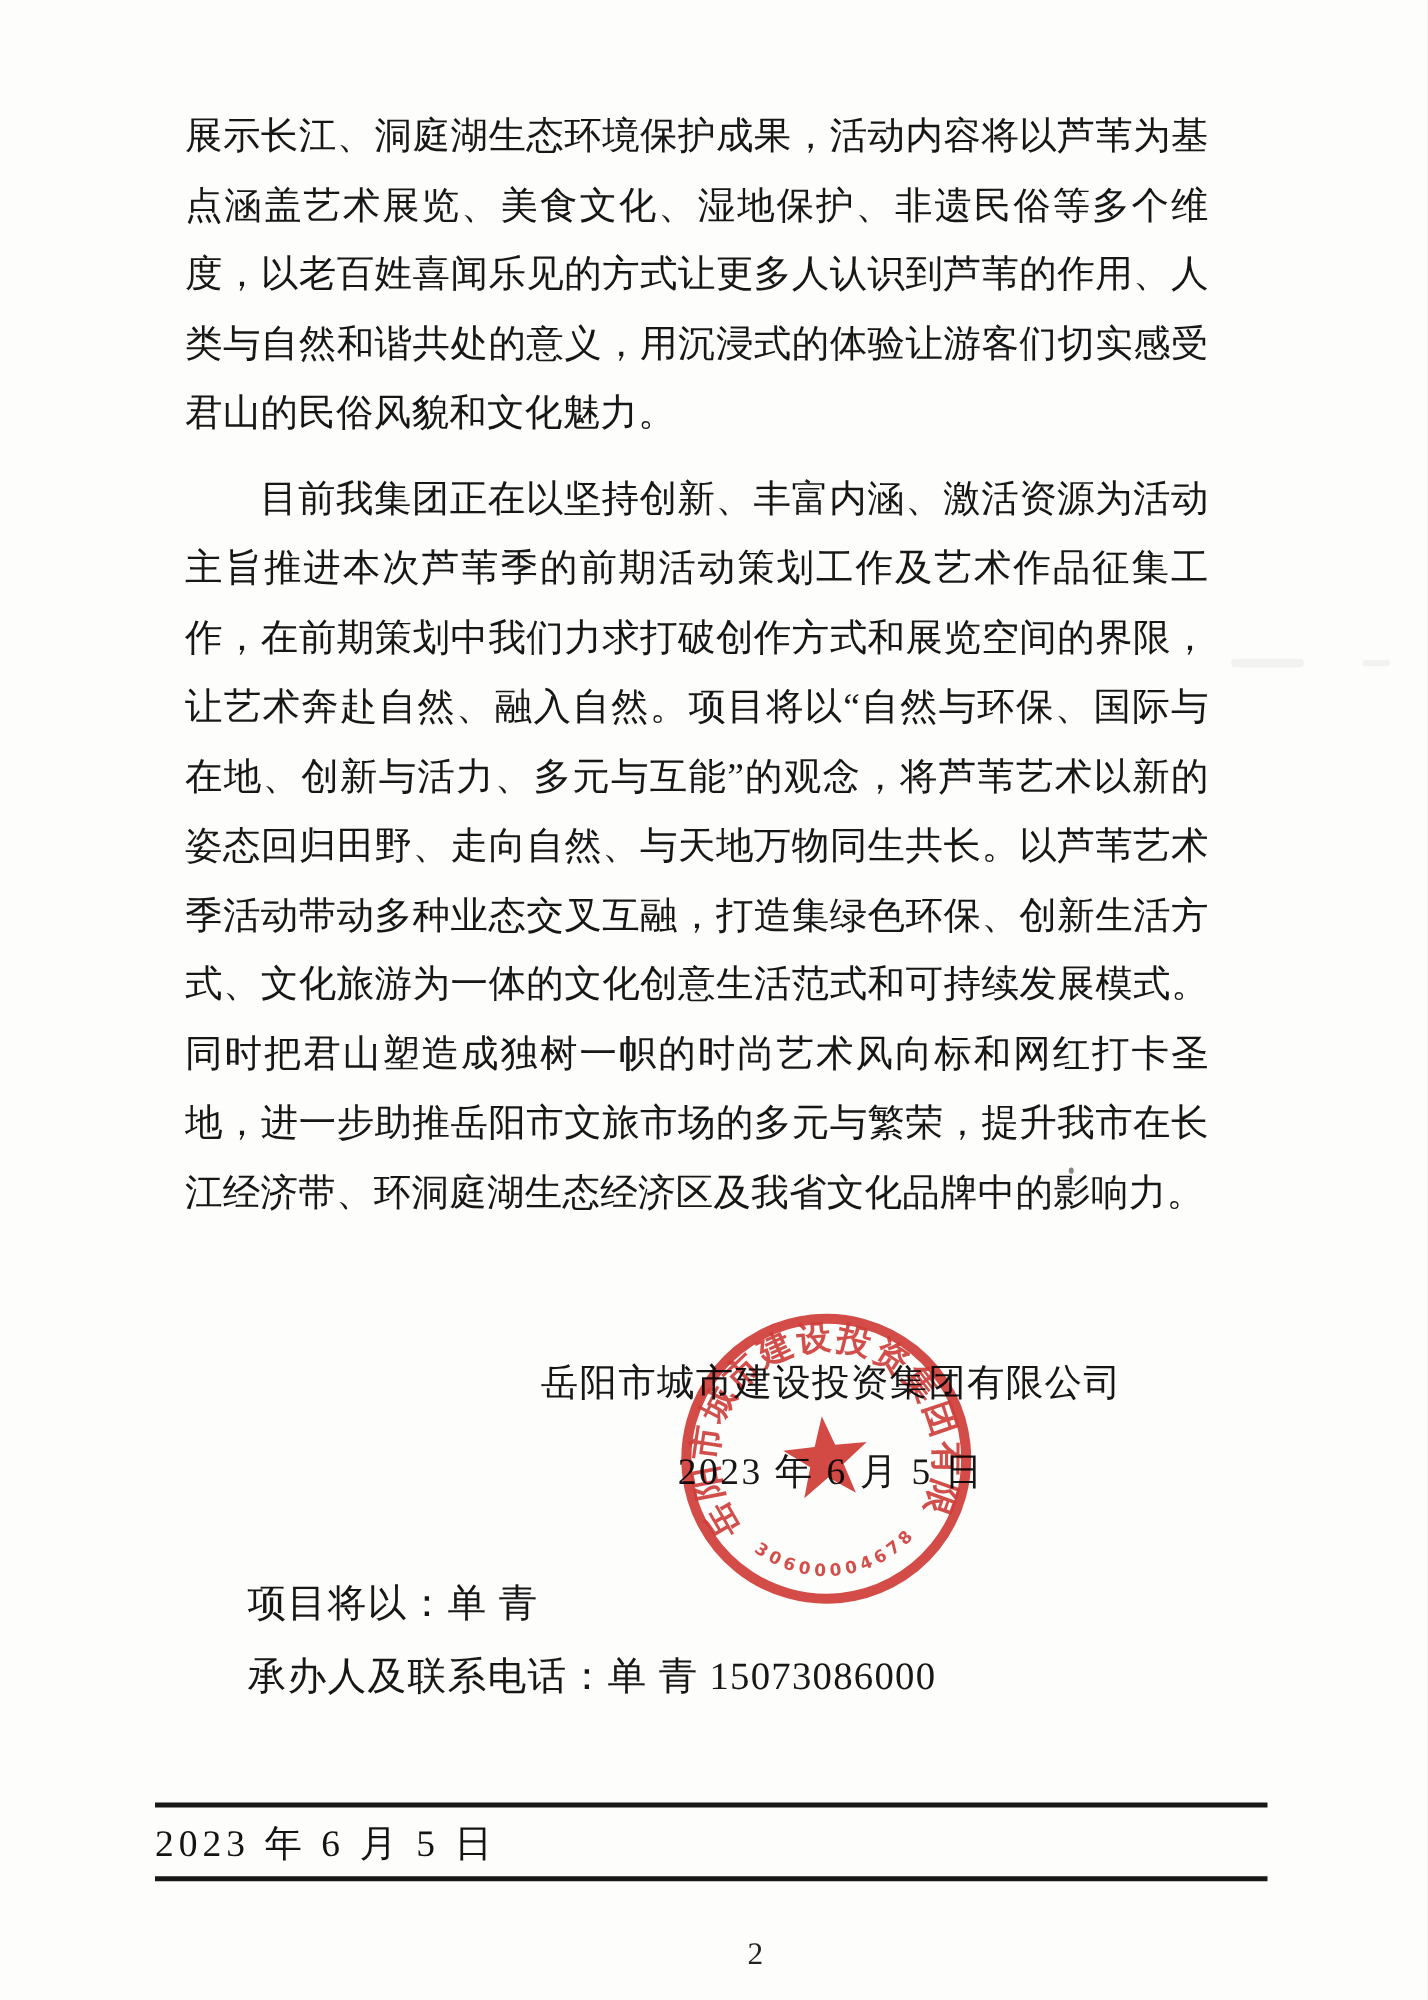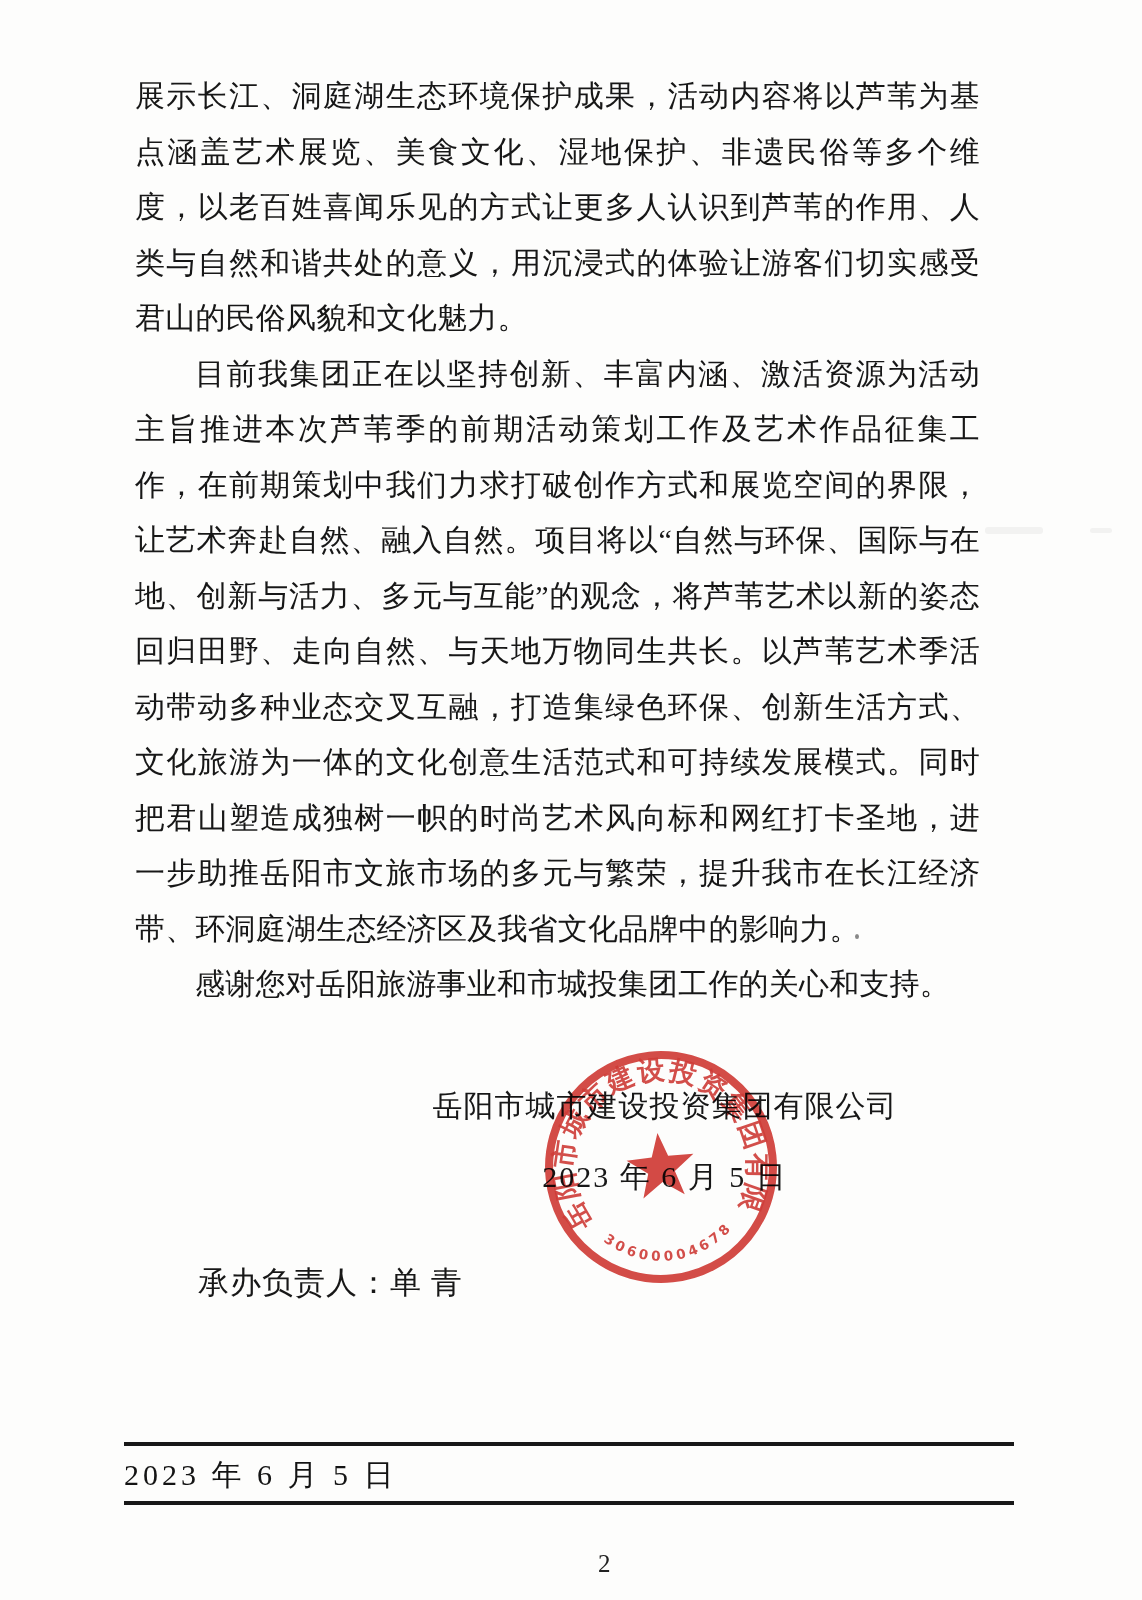--- a/index.html
+++ b/index.html
@@ -14,21 +14,21 @@
     color: #171717;
   }
   
   .body-text {
     position: absolute;
     top: 68px;
     left: 135px;
     width: 845px;
   }
   .body-text p {
-    margin: 0;
+    margin: 13px;
     font-size: 30px;
     line-height: 55.5px;
     text-align: justify;
     text-justify: inter-character;
     letter-spacing: 0.2px;
   }
   .body-text p.indent { text-indent: 2em; }
 
   
   .sig-block {
@@ -114,21 +114,20 @@
   }
 </style>
 </head>
 <body>
 
 <div class="page">
 
   <div class="body-text">
     <p>展示长江、洞庭湖生态环境保护成果，活动内容将以芦苇为基点涵盖艺术展览、美食文化、湿地保护、非遗民俗等多个维度，以老百姓喜闻乐见的方式让更多人认识到芦苇的作用、人类与自然和谐共处的意义，用沉浸式的体验让游客们切实感受君山的民俗风貌和文化魅力。</p>
     <p class="indent">目前我集团正在以坚持创新、丰富内涵、激活资源为活动主旨推进本次芦苇季的前期活动策划工作及艺术作品征集工作，在前期策划中我们力求打破创作方式和展览空间的界限，让艺术奔赴自然、融入自然。项目将以“自然与环保、国际与在地、创新与活力、多元与互能”的观念，将芦苇艺术以新的姿态回归田野、走向自然、与天地万物同生共长。以芦苇艺术季活动带动多种业态交叉互融，打造集绿色环保、创新生活方式、文化旅游为一体的文化创意生活范式和可持续发展模式。同时把君山塑造成独树一帜的时尚艺术风向标和网红打卡圣地，进一步助推岳阳市文旅市场的多元与繁荣，提升我市在长江经济带、环洞庭湖生态经济区及我省文化品牌中的影响力。</p>
-    <p class="indent">感谢您对岳阳旅游事业和市城投集团工作的关心和支持。</p>
   </div>
 
   <div class="sig-block">
     <div class="sig-company">岳阳市城市建设投资集团有限公司</div>
     <div class="sig-date">2023 年 6 月 5 日</div>
   </div>
 
   <div class="seal">
     <svg viewBox="0 0 240 240" xmlns="http://www.w3.org/2000/svg">
       <defs>
@@ -140,21 +139,22 @@
         <textPath href="#sealTextArc" startOffset="2">岳阳市城市建设投资集团有限公司</textPath>
       </text>
       <text font-size="13.5" font-weight="600" letter-spacing="3.6" text-anchor="middle" font-family="DejaVu Sans, Liberation Sans, sans-serif" fill="#cd2b26" opacity="0.9">
         <textPath href="#sealNumArc" startOffset="50%">4306000046788</textPath>
       </text>
       <polygon points="120,86 128.2,109.7 153.3,110.2 133.3,125.3 140.6,149.3 120,135 99.4,149.3 106.7,125.3 86.7,110.2 111.8,109.7" fill="#cd2b26" opacity="0.93"></polygon>
     </svg>
   </div>
 
   <div class="contact">
-    <div>承办负责人：单 青</div>
+    <div>项目将以：单 青</div>
+    <div>承办人及联系电话：单 青 15073086000</div>
   </div>
 
   <div class="footer-rule rule-top"></div>
   <div class="footer-row">
     <span class="footer-date">2023 年 6 月 5 日</span>
   </div>
   <div class="footer-rule rule-bottom"></div>
 
   <div class="page-num">2</div>
 

